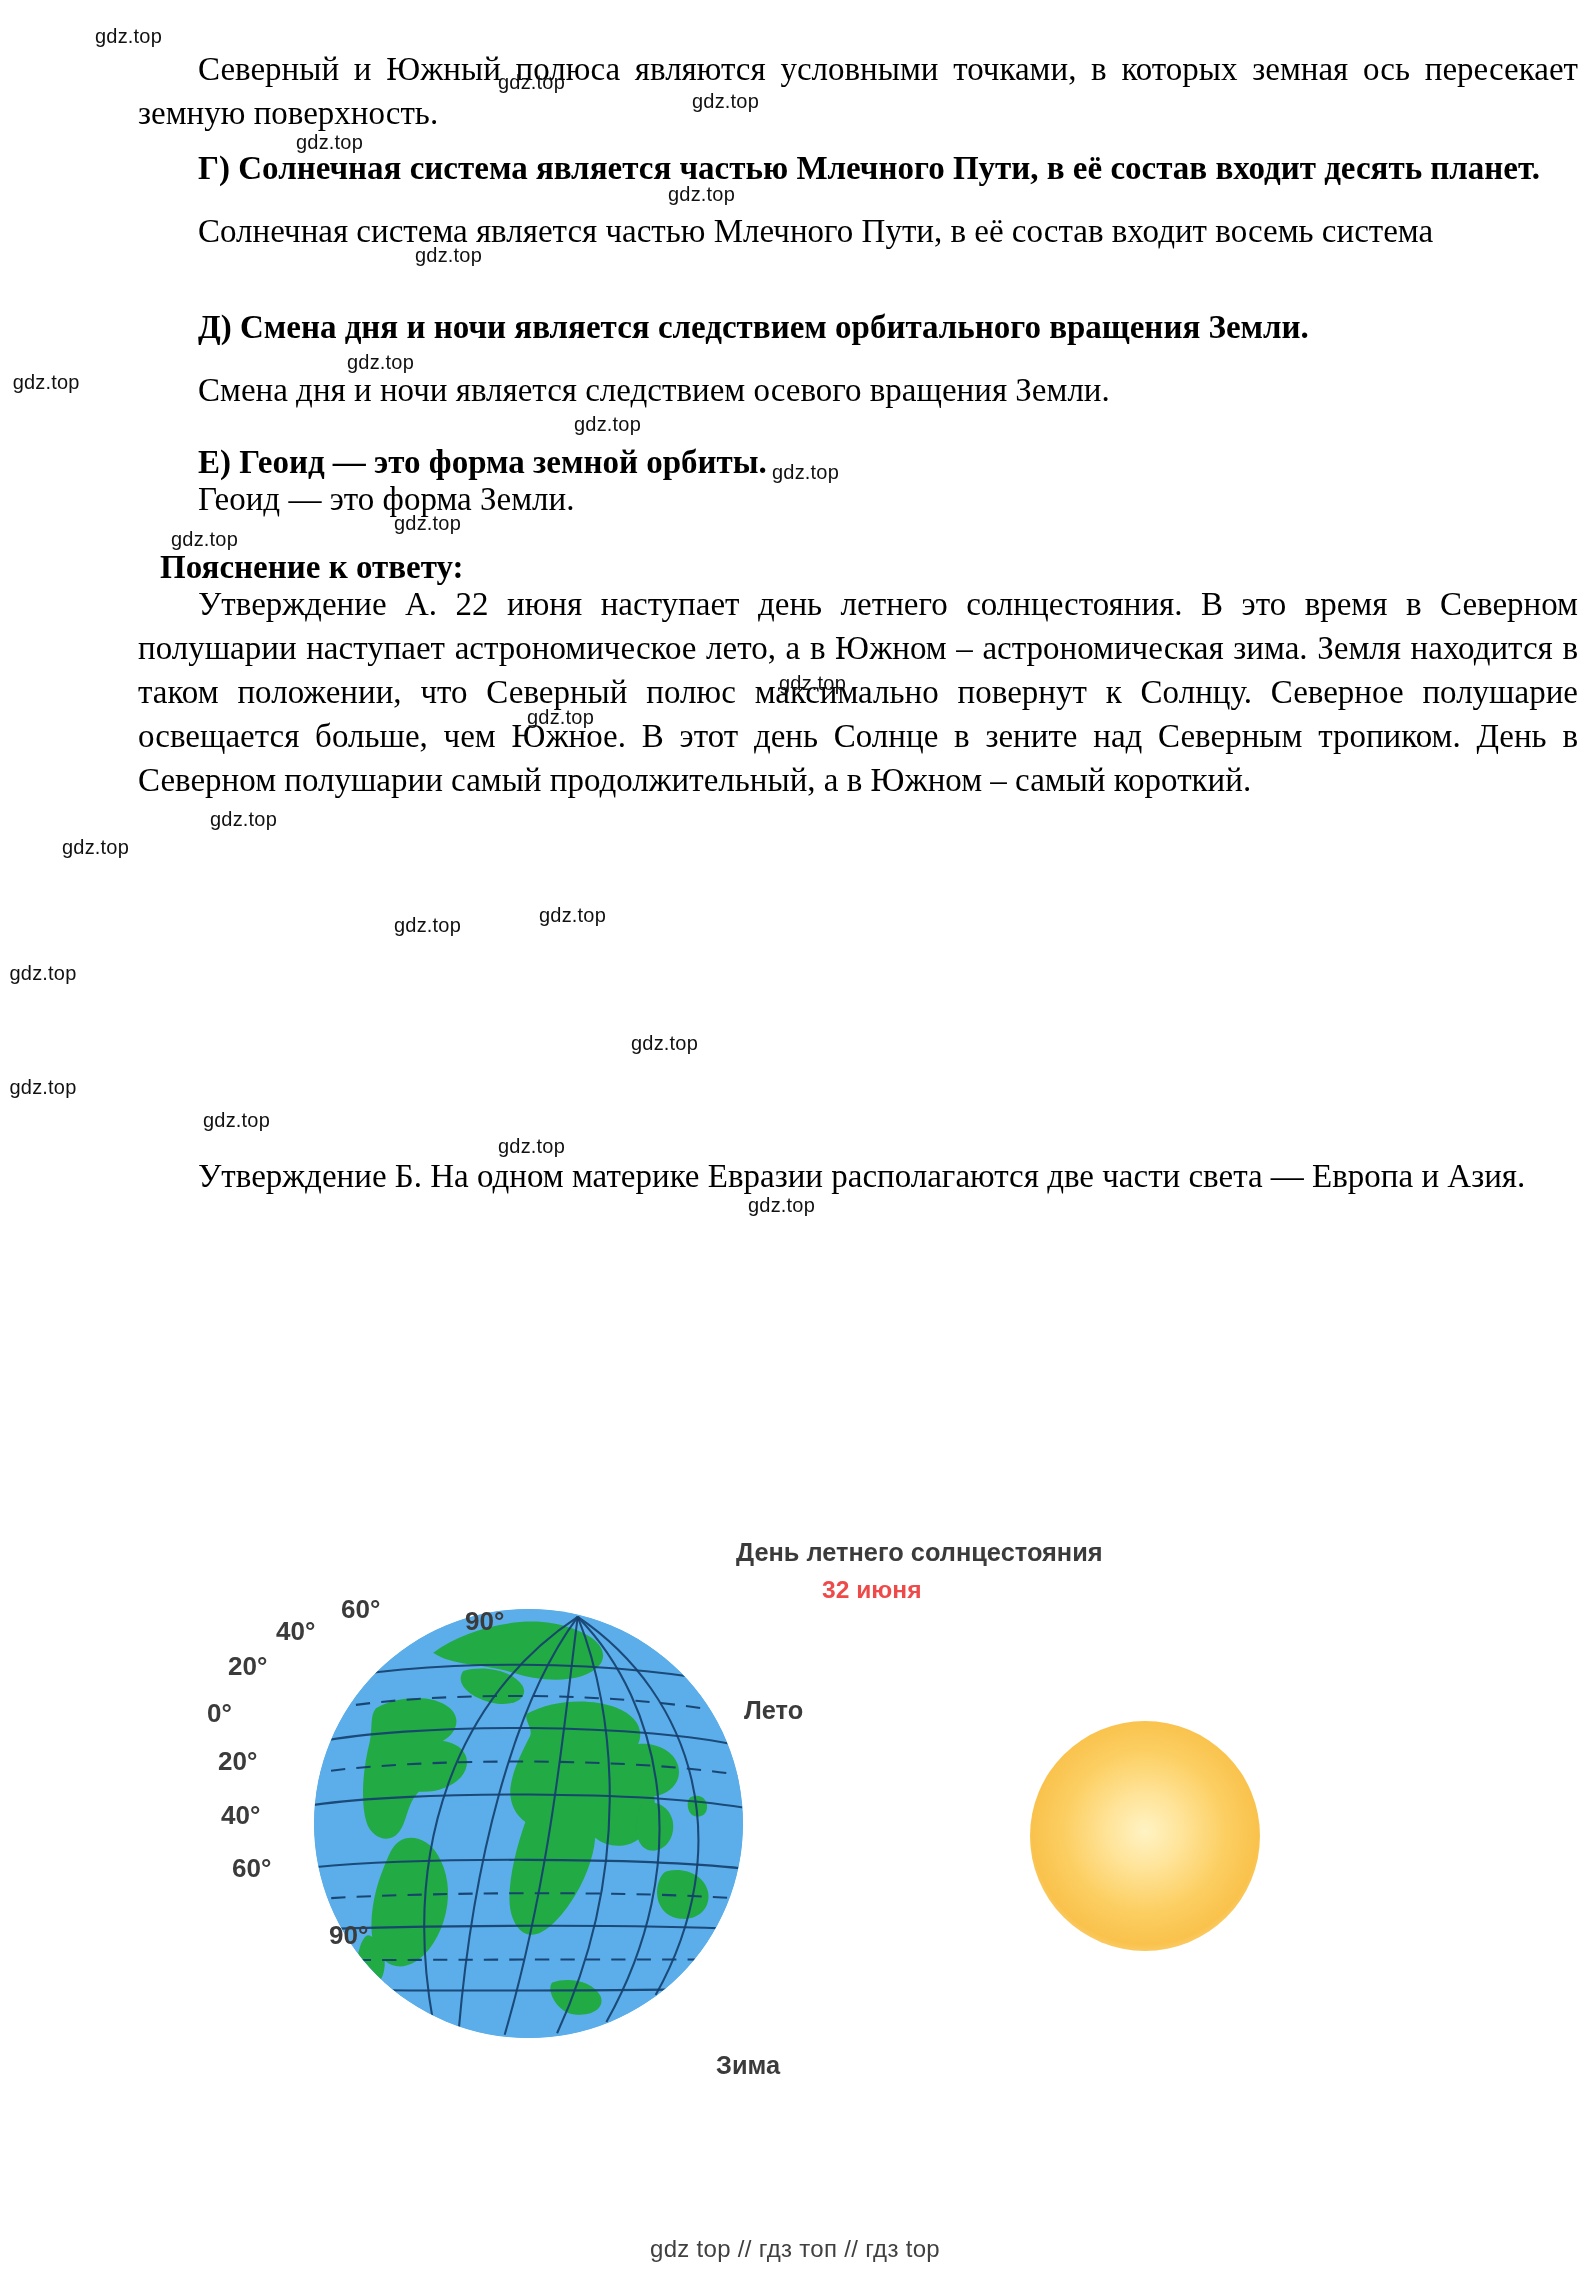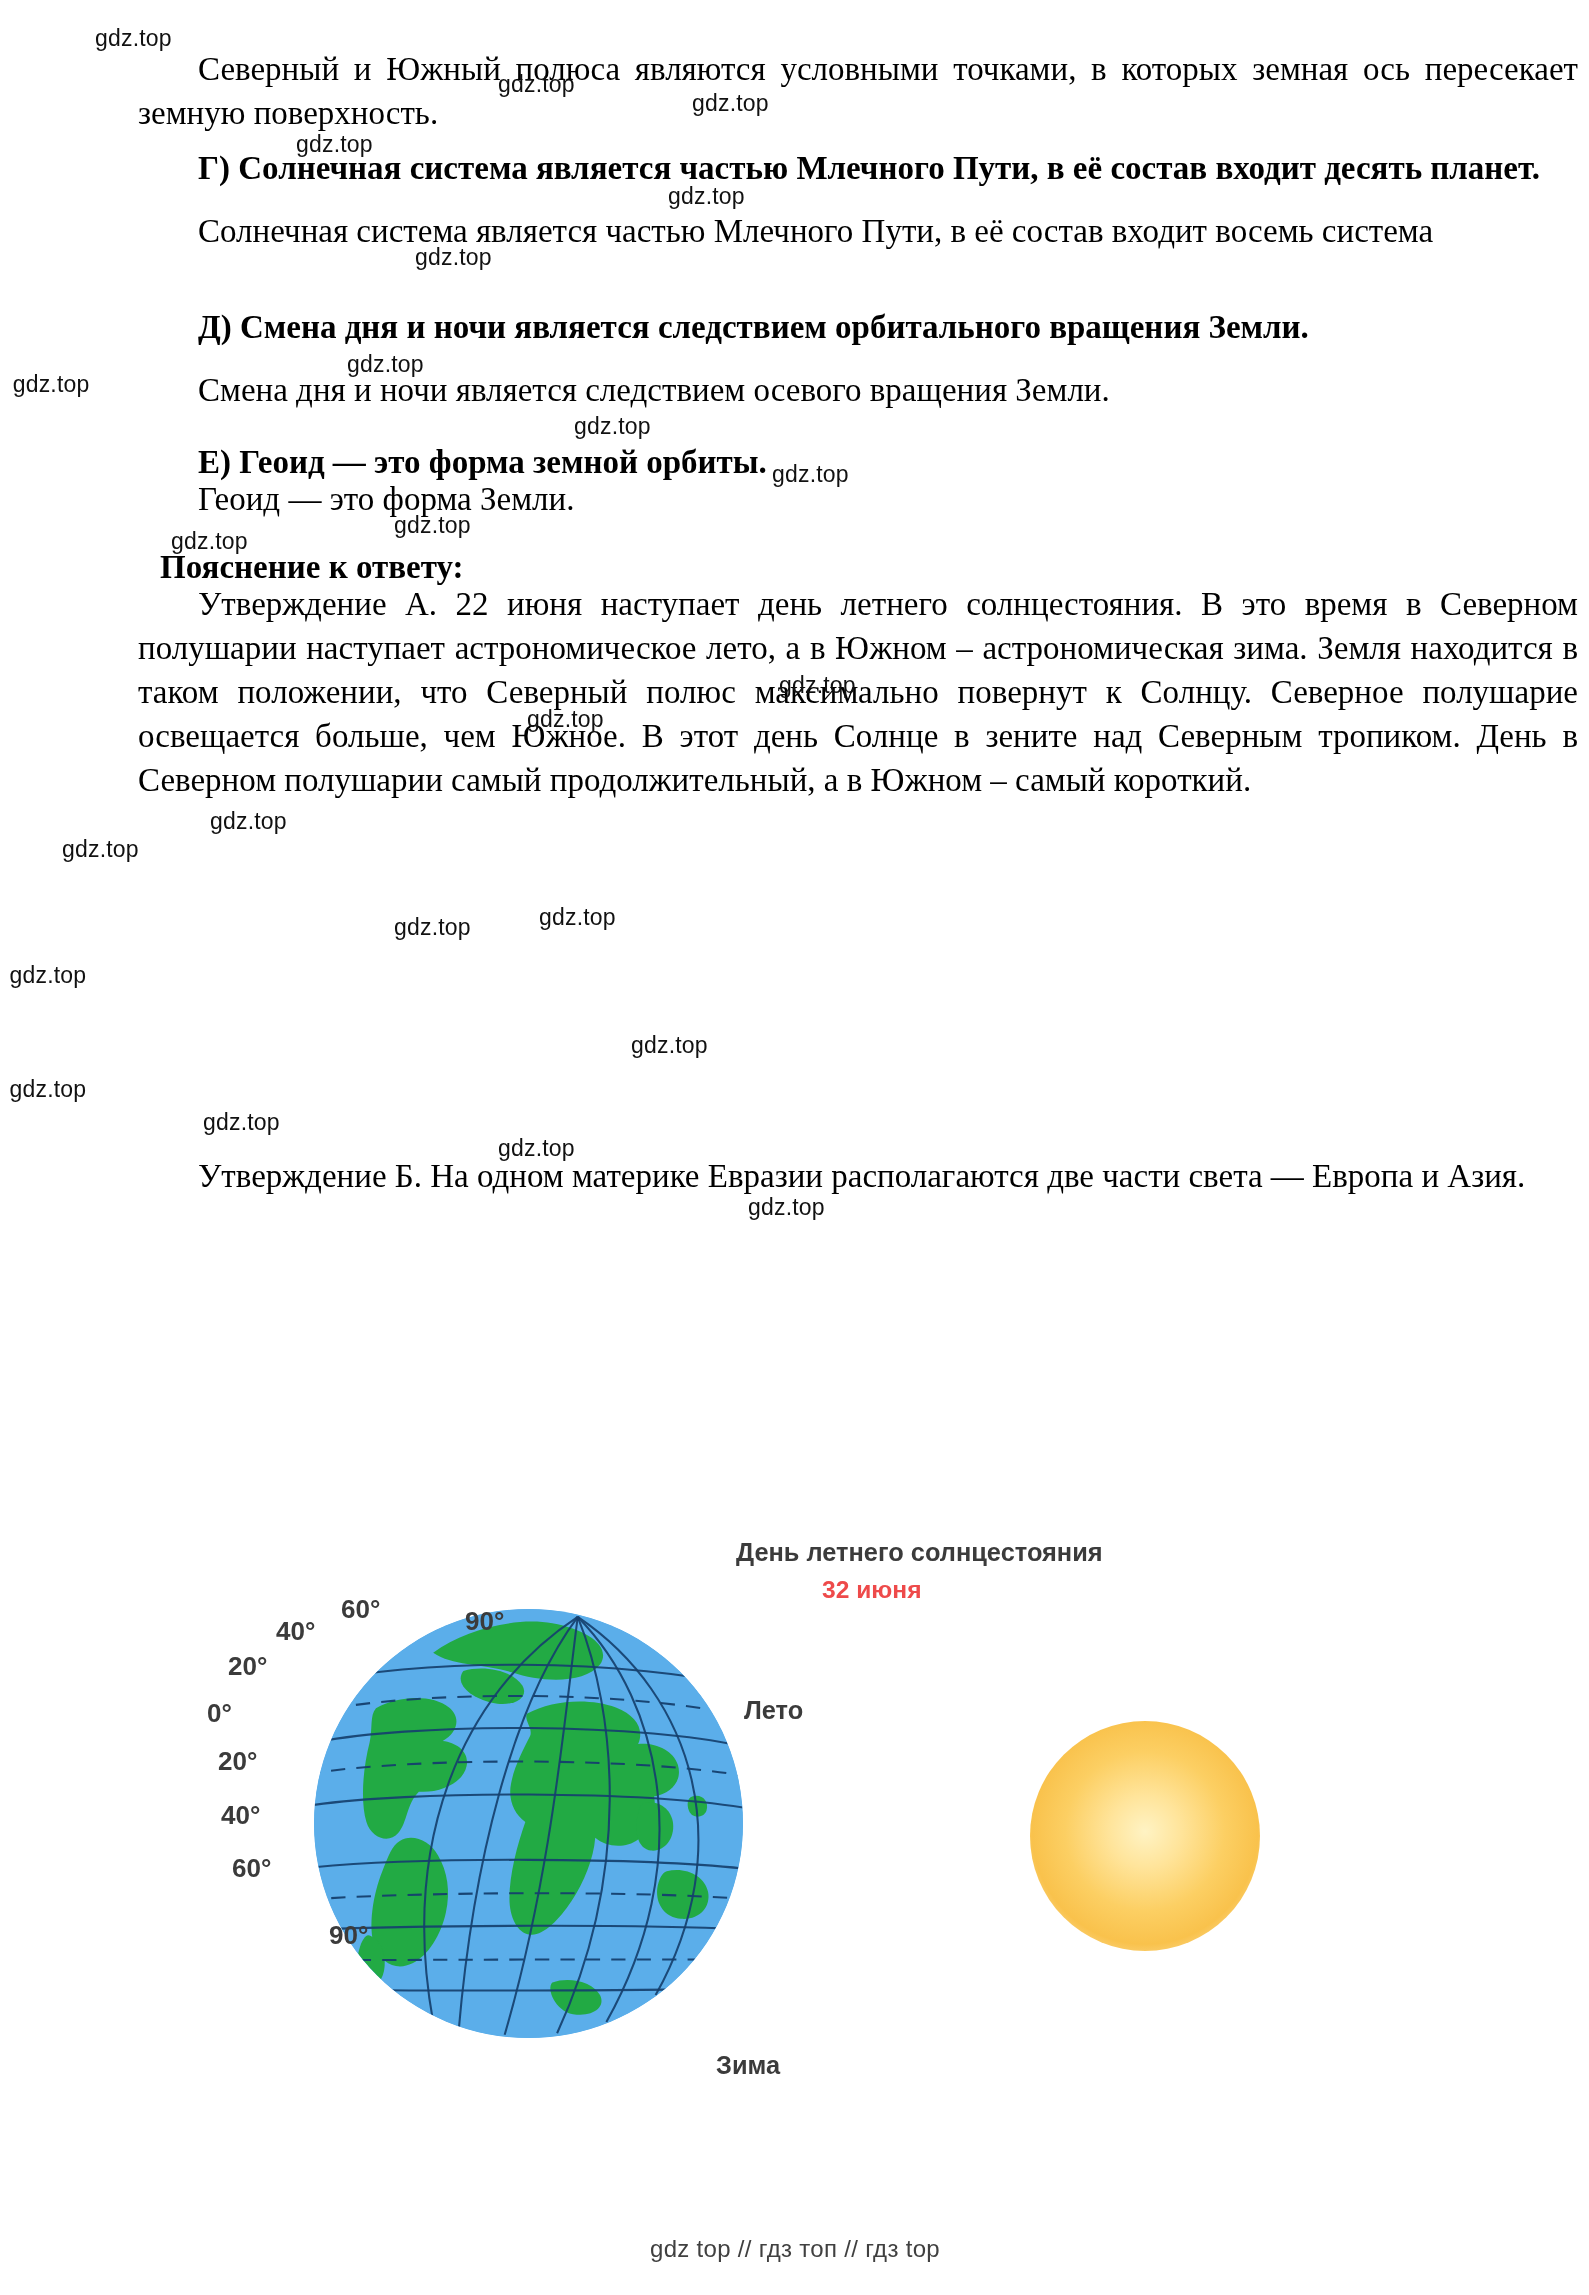--- a/index.html
+++ b/index.html
@@ -37,21 +37,21 @@
   p.bold{font-weight:700;}
   .u{text-underline-offset:3.2px;}
 
   
   .blk{position:absolute;left:0;width:1440px;margin-left:44px;}
 
   
   .wm{
     position:absolute;
     font-family:"Liberation Sans","DejaVu Sans",sans-serif;
-    font-size:23px;color:#111;white-space:nowrap;
+    font-size:20px;color:#111;white-space:nowrap;
     font-weight:400;
     letter-spacing:0.2px;
   }
 
   
   .diagram{position:absolute;left:12px;top:1532px;width:1590px;height:564px;margin-left:8px;}
 
   .globe-wrap{position:absolute;left:262px;top:57px;width:460px;height:460px;}
   .globe{
     position:absolute;left:32px;top:20px;width:429px;height:429px;

